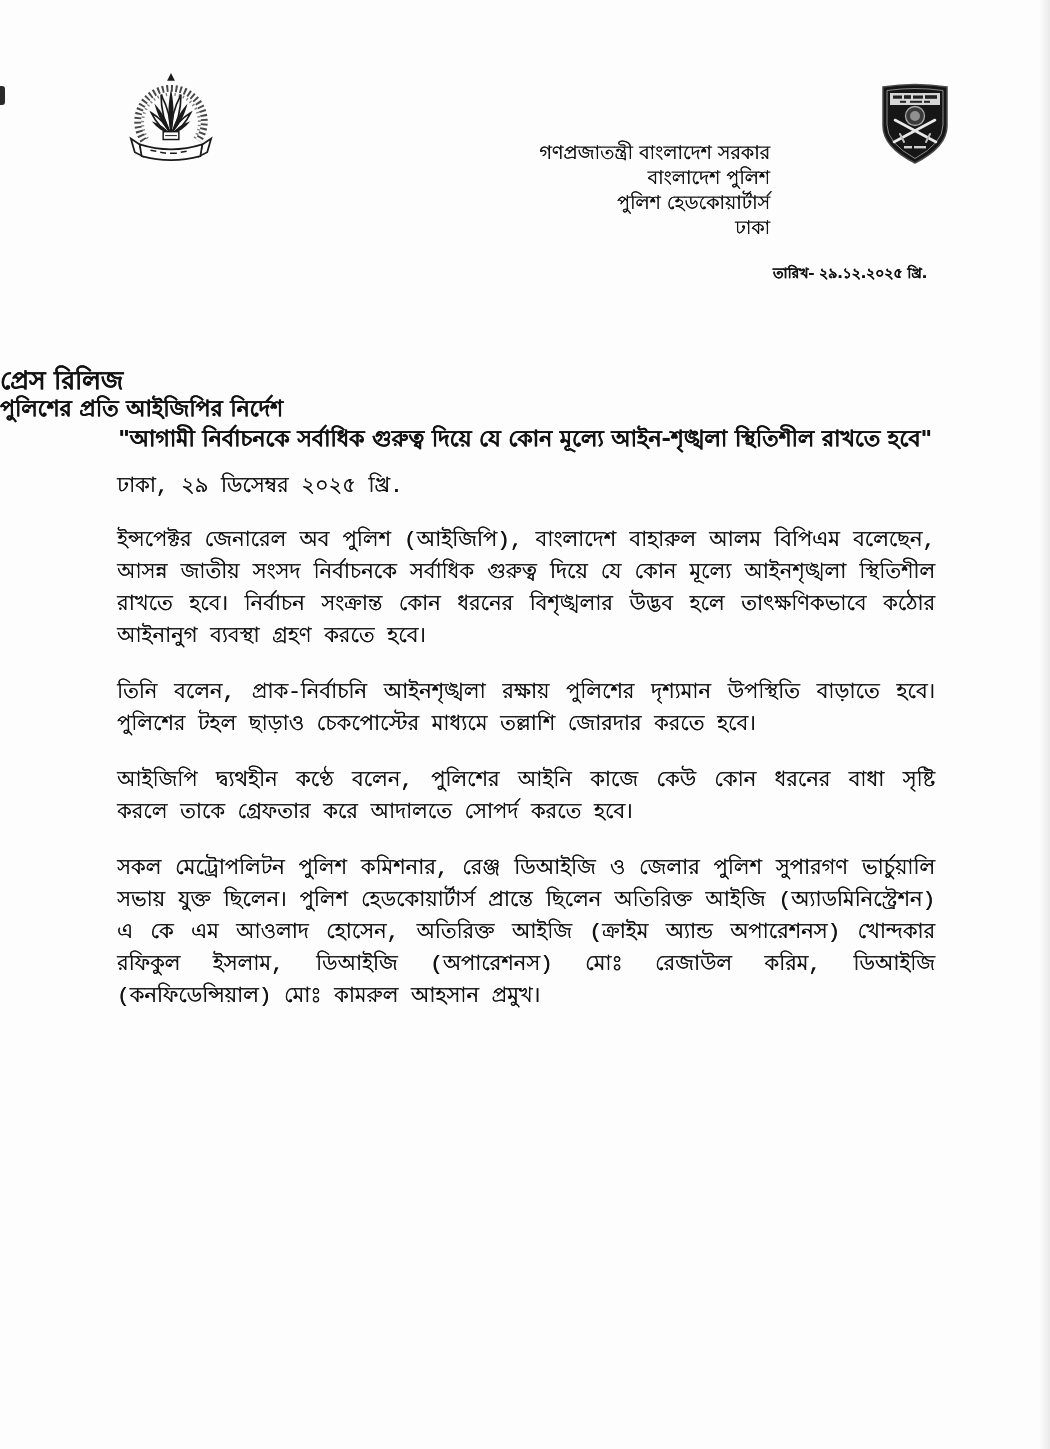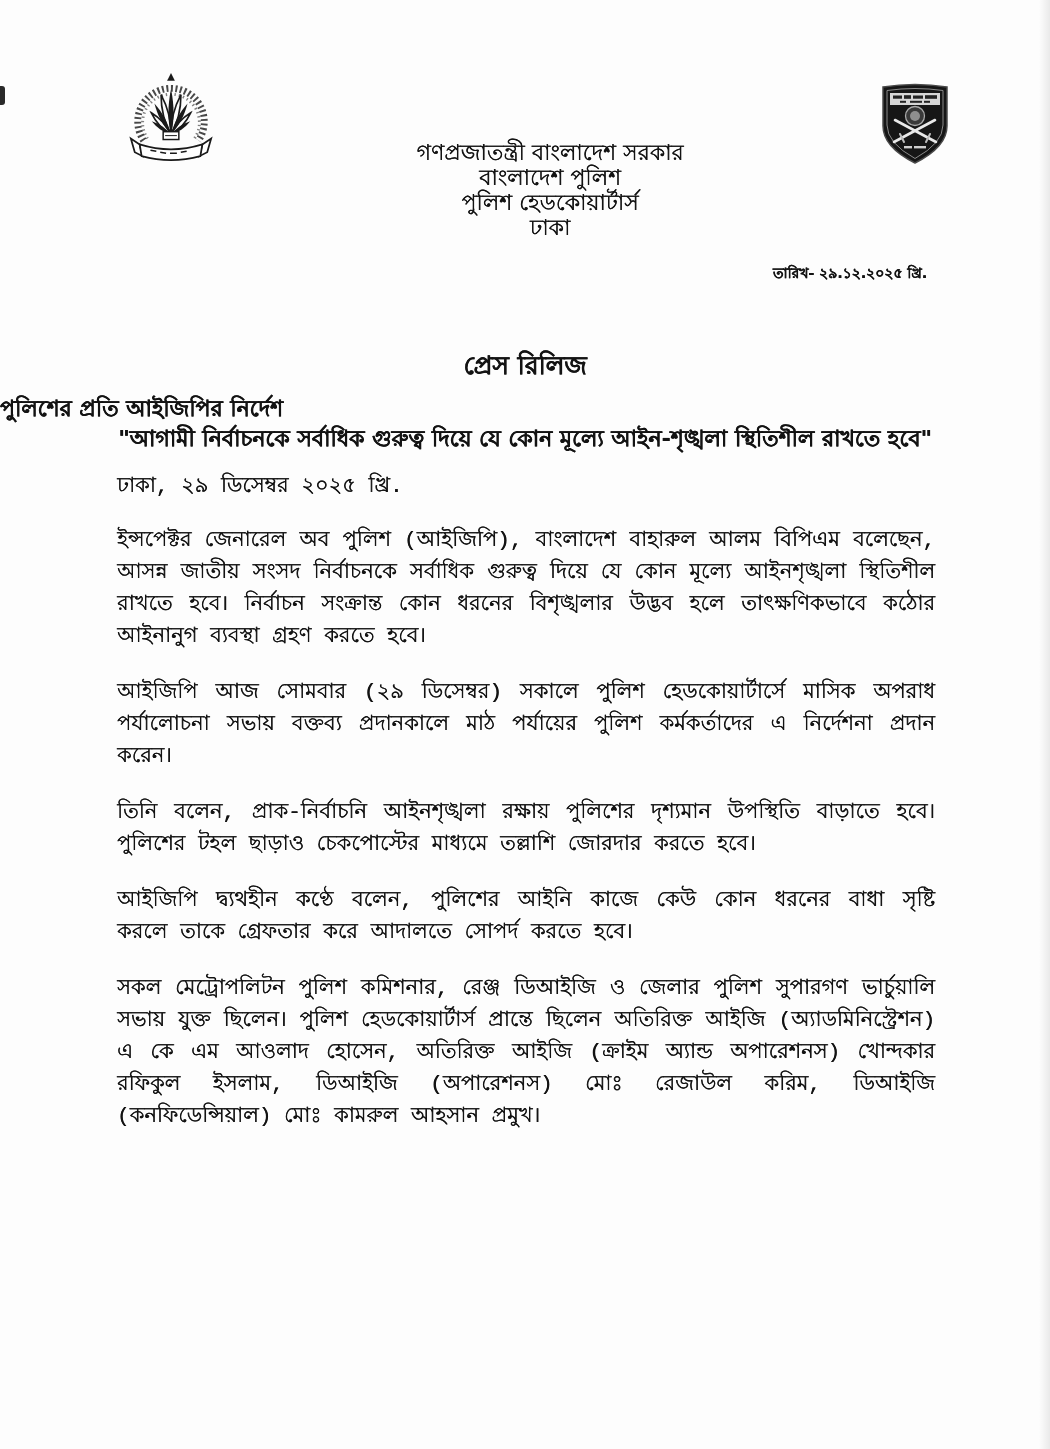--- a/index.html
+++ b/index.html
@@ -17,32 +17,32 @@
 
   .emblem-left {
     position: absolute; left: 122px; top: 70px; width: 98px; height: 94px;
   }
   .emblem-right {
     position: absolute; left: 880px; top: 82px; width: 70px; height: 84px;
   }
 
   .letterhead {
     position: absolute; left: 330px; top: 140px; width: 440px;
-    text-align: center; font-size: 22px; line-height: 25px;
+    text-align: right; font-size: 19px; line-height: 25px;
   }
   .letterhead div { white-space: nowrap; }
 
   .date-line {
     position: absolute; right: 123px; top: 262px;
     font-size: 14px; font-weight: bold; white-space: nowrap;
   }
 
   .title {
-    position: absolute; left: 0; right: 0; top: 346px;
-    text-align: center; font-size: 25px; font-weight: bold;
+    position: absolute; left: 0; right: 0; top: 361px;
+    font-size: 25px; font-weight: bold;
   }
   .subtitle1 {
     position: absolute; left: 0; right: 0; top: 391px;
     text-align: left; font-size: 22px; font-weight: bold;
   }
   .subtitle2 {
     position: absolute; left: 0; right: 0; top: 421px;
     text-align: center; font-size: 22px; font-weight: bold;
   }
 
@@ -135,21 +135,20 @@
 
   <div class="date-line bn">তারিখ- ২৯.১২.২০২৫ খ্রি.</div>
 
   <div class="title bn">প্রেস রিলিজ</div>
   <div class="subtitle1 bn">পুলিশের প্রতি আইজিপির নির্দেশ</div>
   <div class="subtitle2 bn">"আগামী নির্বাচনকে সর্বাধিক গুরুত্ব দিয়ে যে কোন মূল্যে আইন-শৃঙ্খলা স্থিতিশীল রাখতে হবে"</div>
 
   <div class="content bn">
     <p class="dateline">ঢাকা, ২৯ ডিসেম্বর ২০২৫ খ্রি.</p>
     <p>ইন্সপেক্টর জেনারেল অব পুলিশ (আইজিপি), বাংলাদেশ বাহারুল আলম বিপিএম বলেছেন, আসন্ন জাতীয় সংসদ নির্বাচনকে সর্বাধিক গুরুত্ব দিয়ে যে কোন মূল্যে আইনশৃঙ্খলা স্থিতিশীল রাখতে হবে। নির্বাচন সংক্রান্ত কোন ধরনের বিশৃঙ্খলার উদ্ভব হলে তাৎক্ষণিকভাবে কঠোর আইনানুগ ব্যবস্থা গ্রহণ করতে হবে।</p>
-    <p>আইজিপি আজ সোমবার (২৯ ডিসেম্বর) সকালে পুলিশ হেডকোয়ার্টার্সে মাসিক অপরাধ পর্যালোচনা সভায় বক্তব্য প্রদানকালে মাঠ পর্যায়ের পুলিশ কর্মকর্তাদের এ নির্দেশনা প্রদান করেন।</p>
     <p>তিনি বলেন, প্রাক-নির্বাচনি আইনশৃঙ্খলা রক্ষায় পুলিশের দৃশ্যমান উপস্থিতি বাড়াতে হবে। পুলিশের টহল ছাড়াও চেকপোস্টের মাধ্যমে তল্লাশি জোরদার করতে হবে।</p>
     <p>আইজিপি দ্ব্যথহীন কণ্ঠে বলেন, পুলিশের আইনি কাজে কেউ কোন ধরনের বাধা সৃষ্টি করলে তাকে গ্রেফতার করে আদালতে সোপর্দ করতে হবে।</p>
     <p>সকল মেট্রোপলিটন পুলিশ কমিশনার, রেঞ্জ ডিআইজি ও জেলার পুলিশ সুপারগণ ভার্চুয়ালি সভায় যুক্ত ছিলেন। পুলিশ হেডকোয়ার্টার্স প্রান্তে ছিলেন অতিরিক্ত আইজি (অ্যাডমিনিস্ট্রেশন) এ কে এম আওলাদ হোসেন, অতিরিক্ত আইজি (ক্রাইম অ্যান্ড অপারেশনস) খোন্দকার রফিকুল ইসলাম, ডিআইজি (অপারেশনস) মোঃ রেজাউল করিম, ডিআইজি (কনফিডেন্সিয়াল) মোঃ কামরুল আহসান প্রমুখ।</p>
   </div>
 
   <div class="edge-mark"></div>
   <div class="right-shade"></div>
 
 </div>
 

